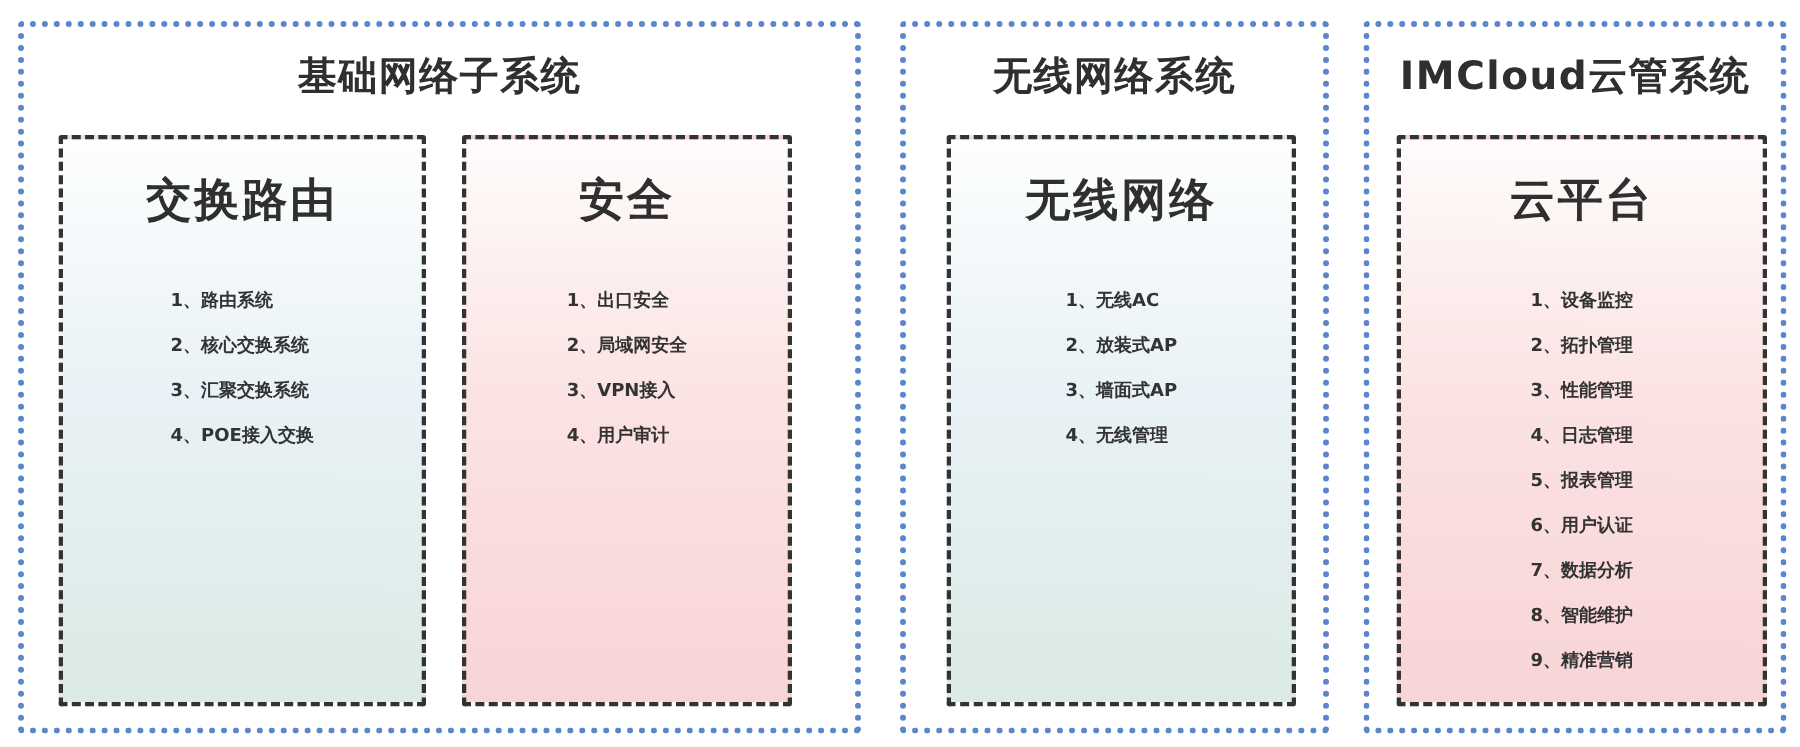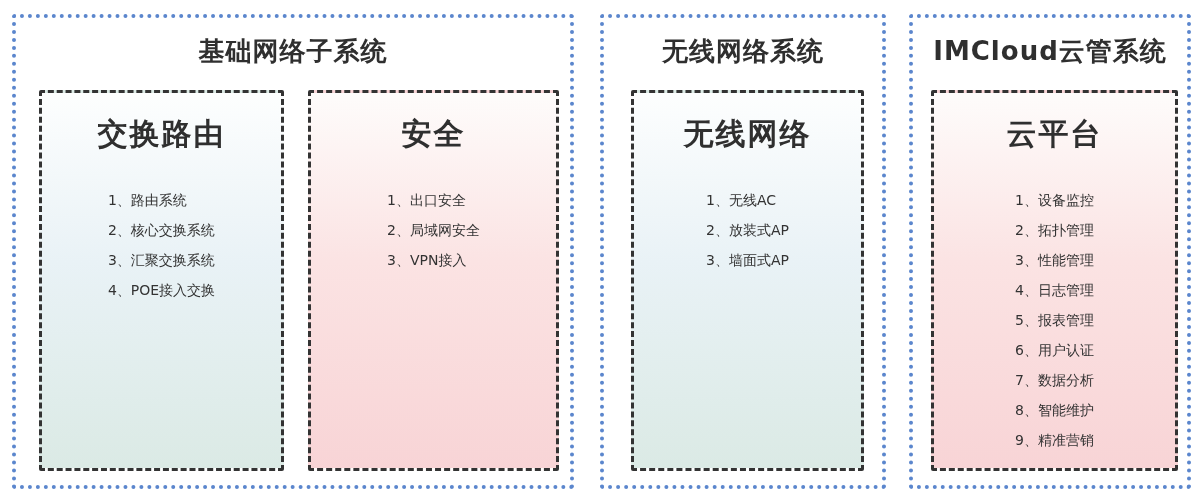--- a/index.html
+++ b/index.html
@@ -37,21 +37,21 @@
     white-space: nowrap;
   }
   .inner {
     position: absolute;
     top: 72px;
     height: 381px;
     border: 3px dashed var(--inner-border, #333333);
     border-radius: 2px;
   }
   .boxA { left: 23px;  width: 245px; }
-  .boxB { left: 292px; width: 251px; }
+  .boxB { left: 292px; width: 220px; }
   .sec2 .inner { left: 27px; width: 233px; }
   .sec3 .inner { left: 18px; width: 247px; }
   .teal {
     background: linear-gradient(180deg,
       var(--teal-top, #fdfefe) 0%,
       var(--teal-mid, #e9f2f6) 45%,
       var(--teal-bottom, #dbeae5) 100%);
   }
   .pink {
     background: linear-gradient(180deg,
@@ -69,23 +69,23 @@
     letter-spacing: 2px;
     white-space: nowrap;
   }
   .items {
     list-style: none;
     display: table;
     margin: 34px auto 0 auto;
     text-align: left;
   }
   .items li {
-    font-size: 14px;
+    font-size: 12px;
     line-height: 28px;
-    font-weight: 400;
+    font-weight: 700;
     color: var(--item-text, #333333);
     white-space: nowrap;
   }
 </style>
 </head>
 <body>
 
 <div class="canvas">
 
   <section class="outer sec1">
@@ -100,33 +100,35 @@
         <li>4、POE接入交换</li>
       </ul>
     </div>
 
     <div class="inner pink boxB">
       <h3 class="inner-title">安全</h3>
       <ul class="items">
         <li>1、出口安全</li>
         <li>2、局域网安全</li>
         <li>3、VPN接入</li>
+        <li>4、用户审计</li>
       </ul>
     </div>
   </section>
 
   <section class="outer sec2">
     <h2 class="outer-title">无线网络系统</h2>
 
     <div class="inner teal">
       <h3 class="inner-title">无线网络</h3>
       <ul class="items">
         <li>1、无线AC</li>
         <li>2、放装式AP</li>
         <li>3、墙面式AP</li>
+        <li>4、无线管理</li>
       </ul>
     </div>
   </section>
 
   <section class="outer sec3">
     <h2 class="outer-title">IMCloud云管系统</h2>
 
     <div class="inner pink">
       <h3 class="inner-title">云平台</h3>
       <ul class="items">

